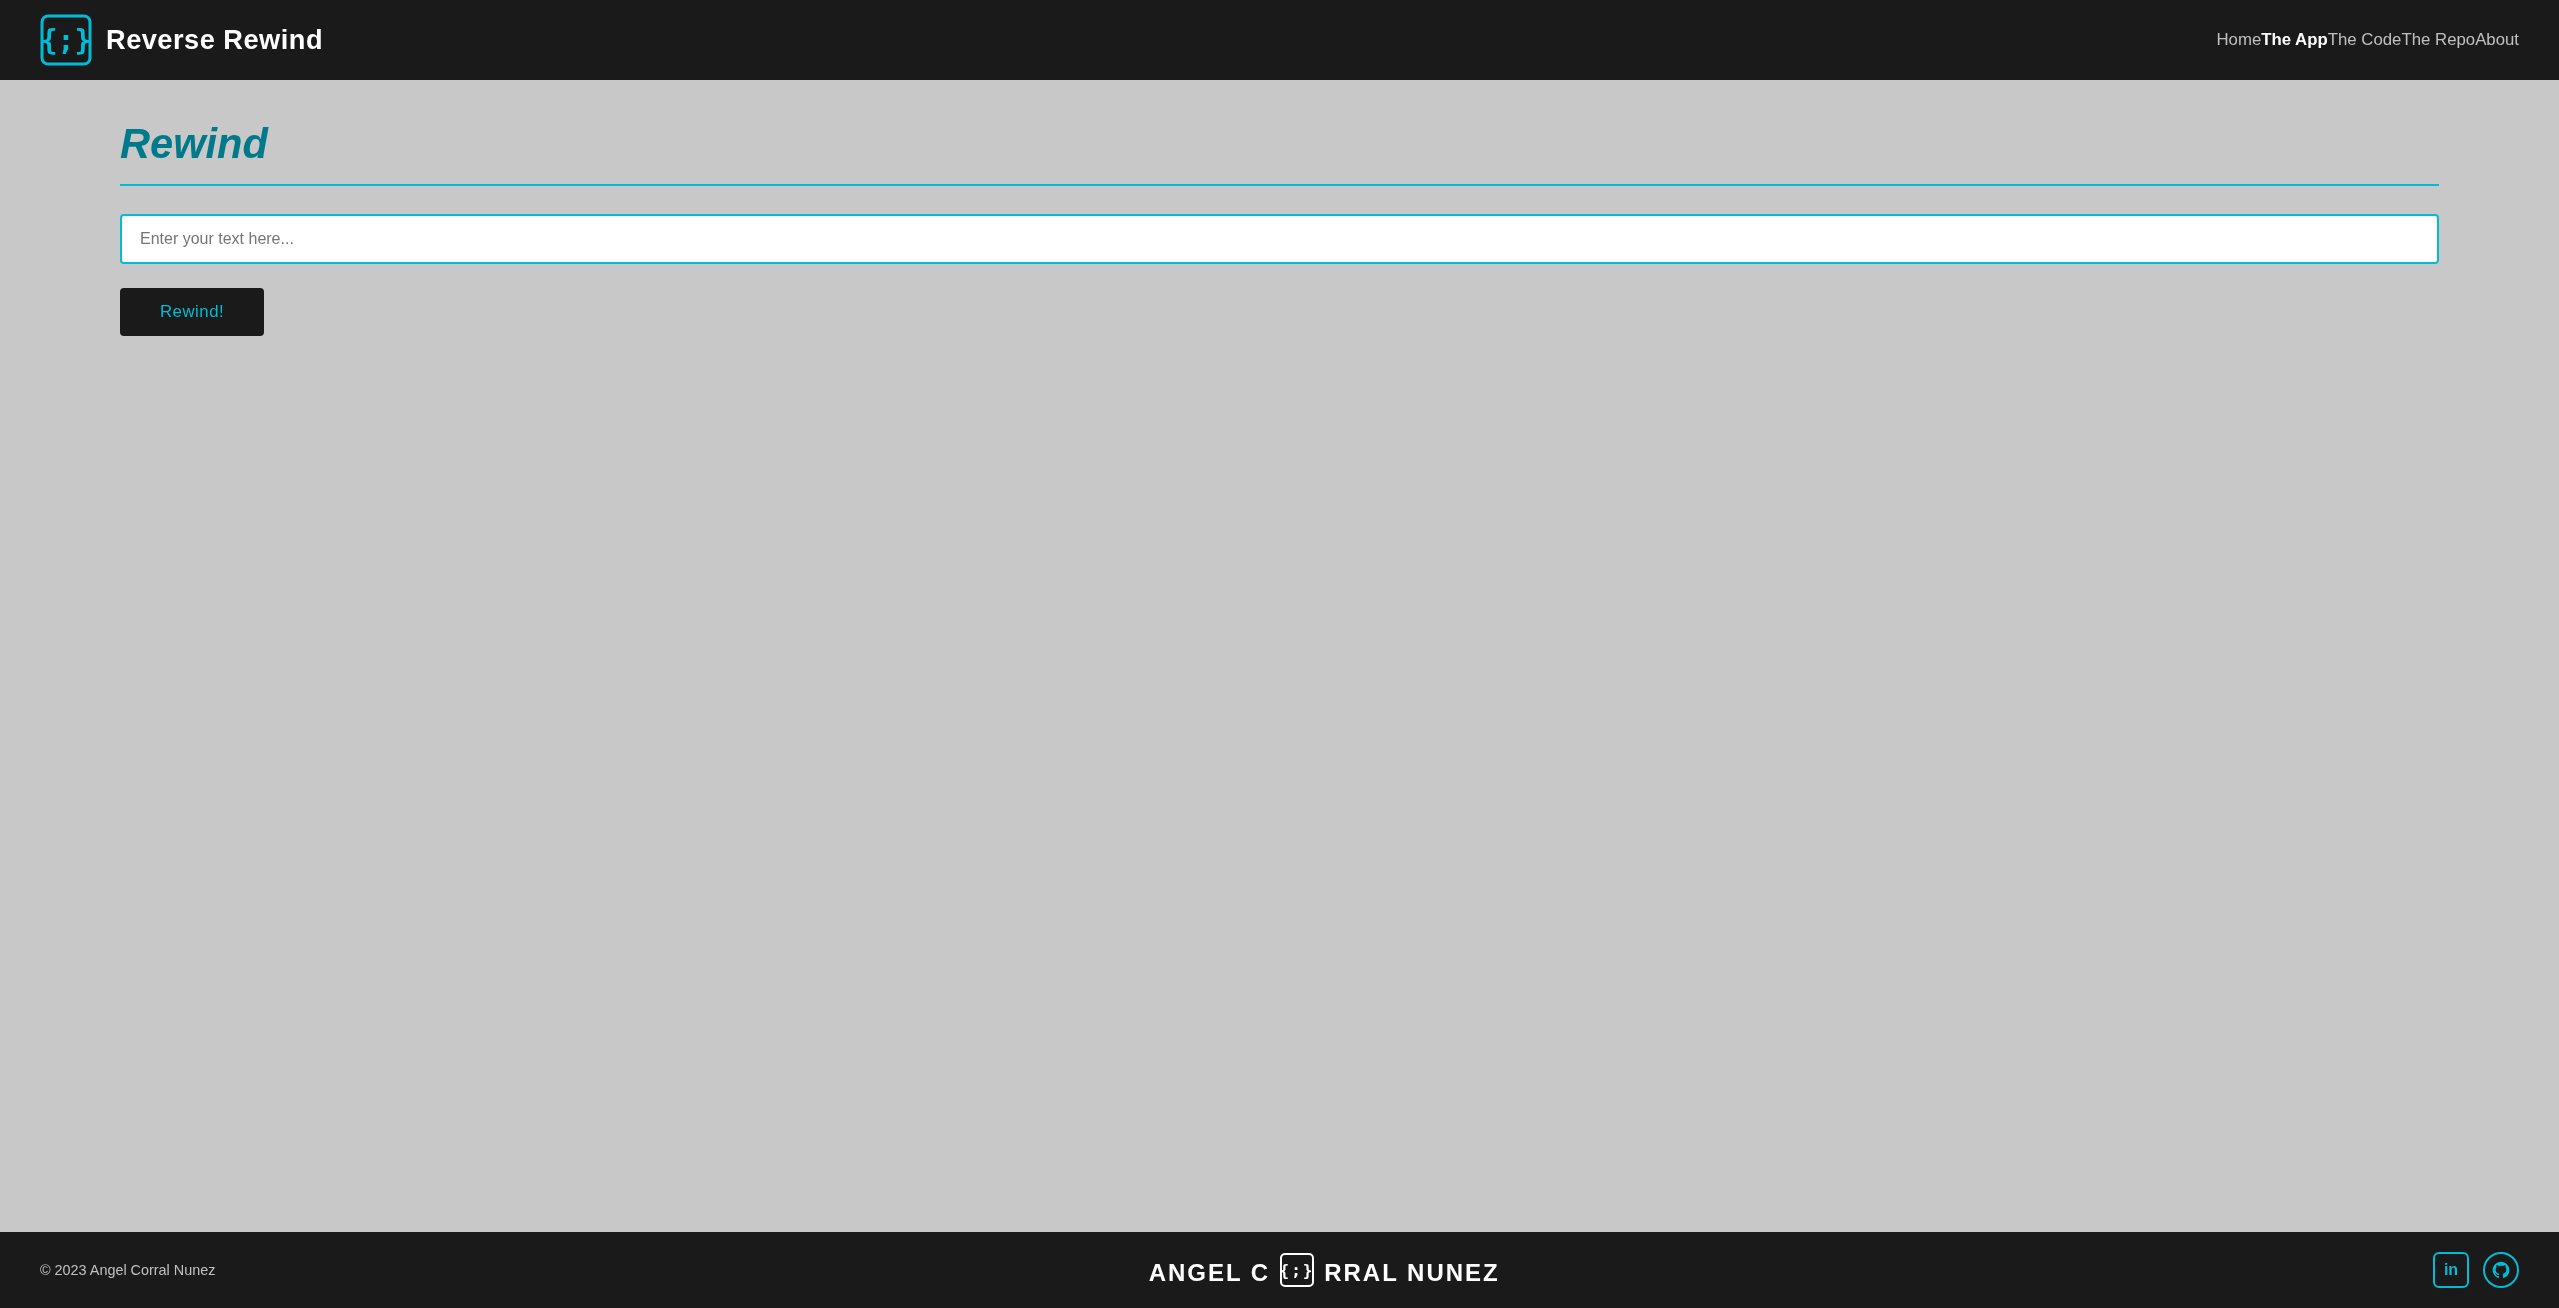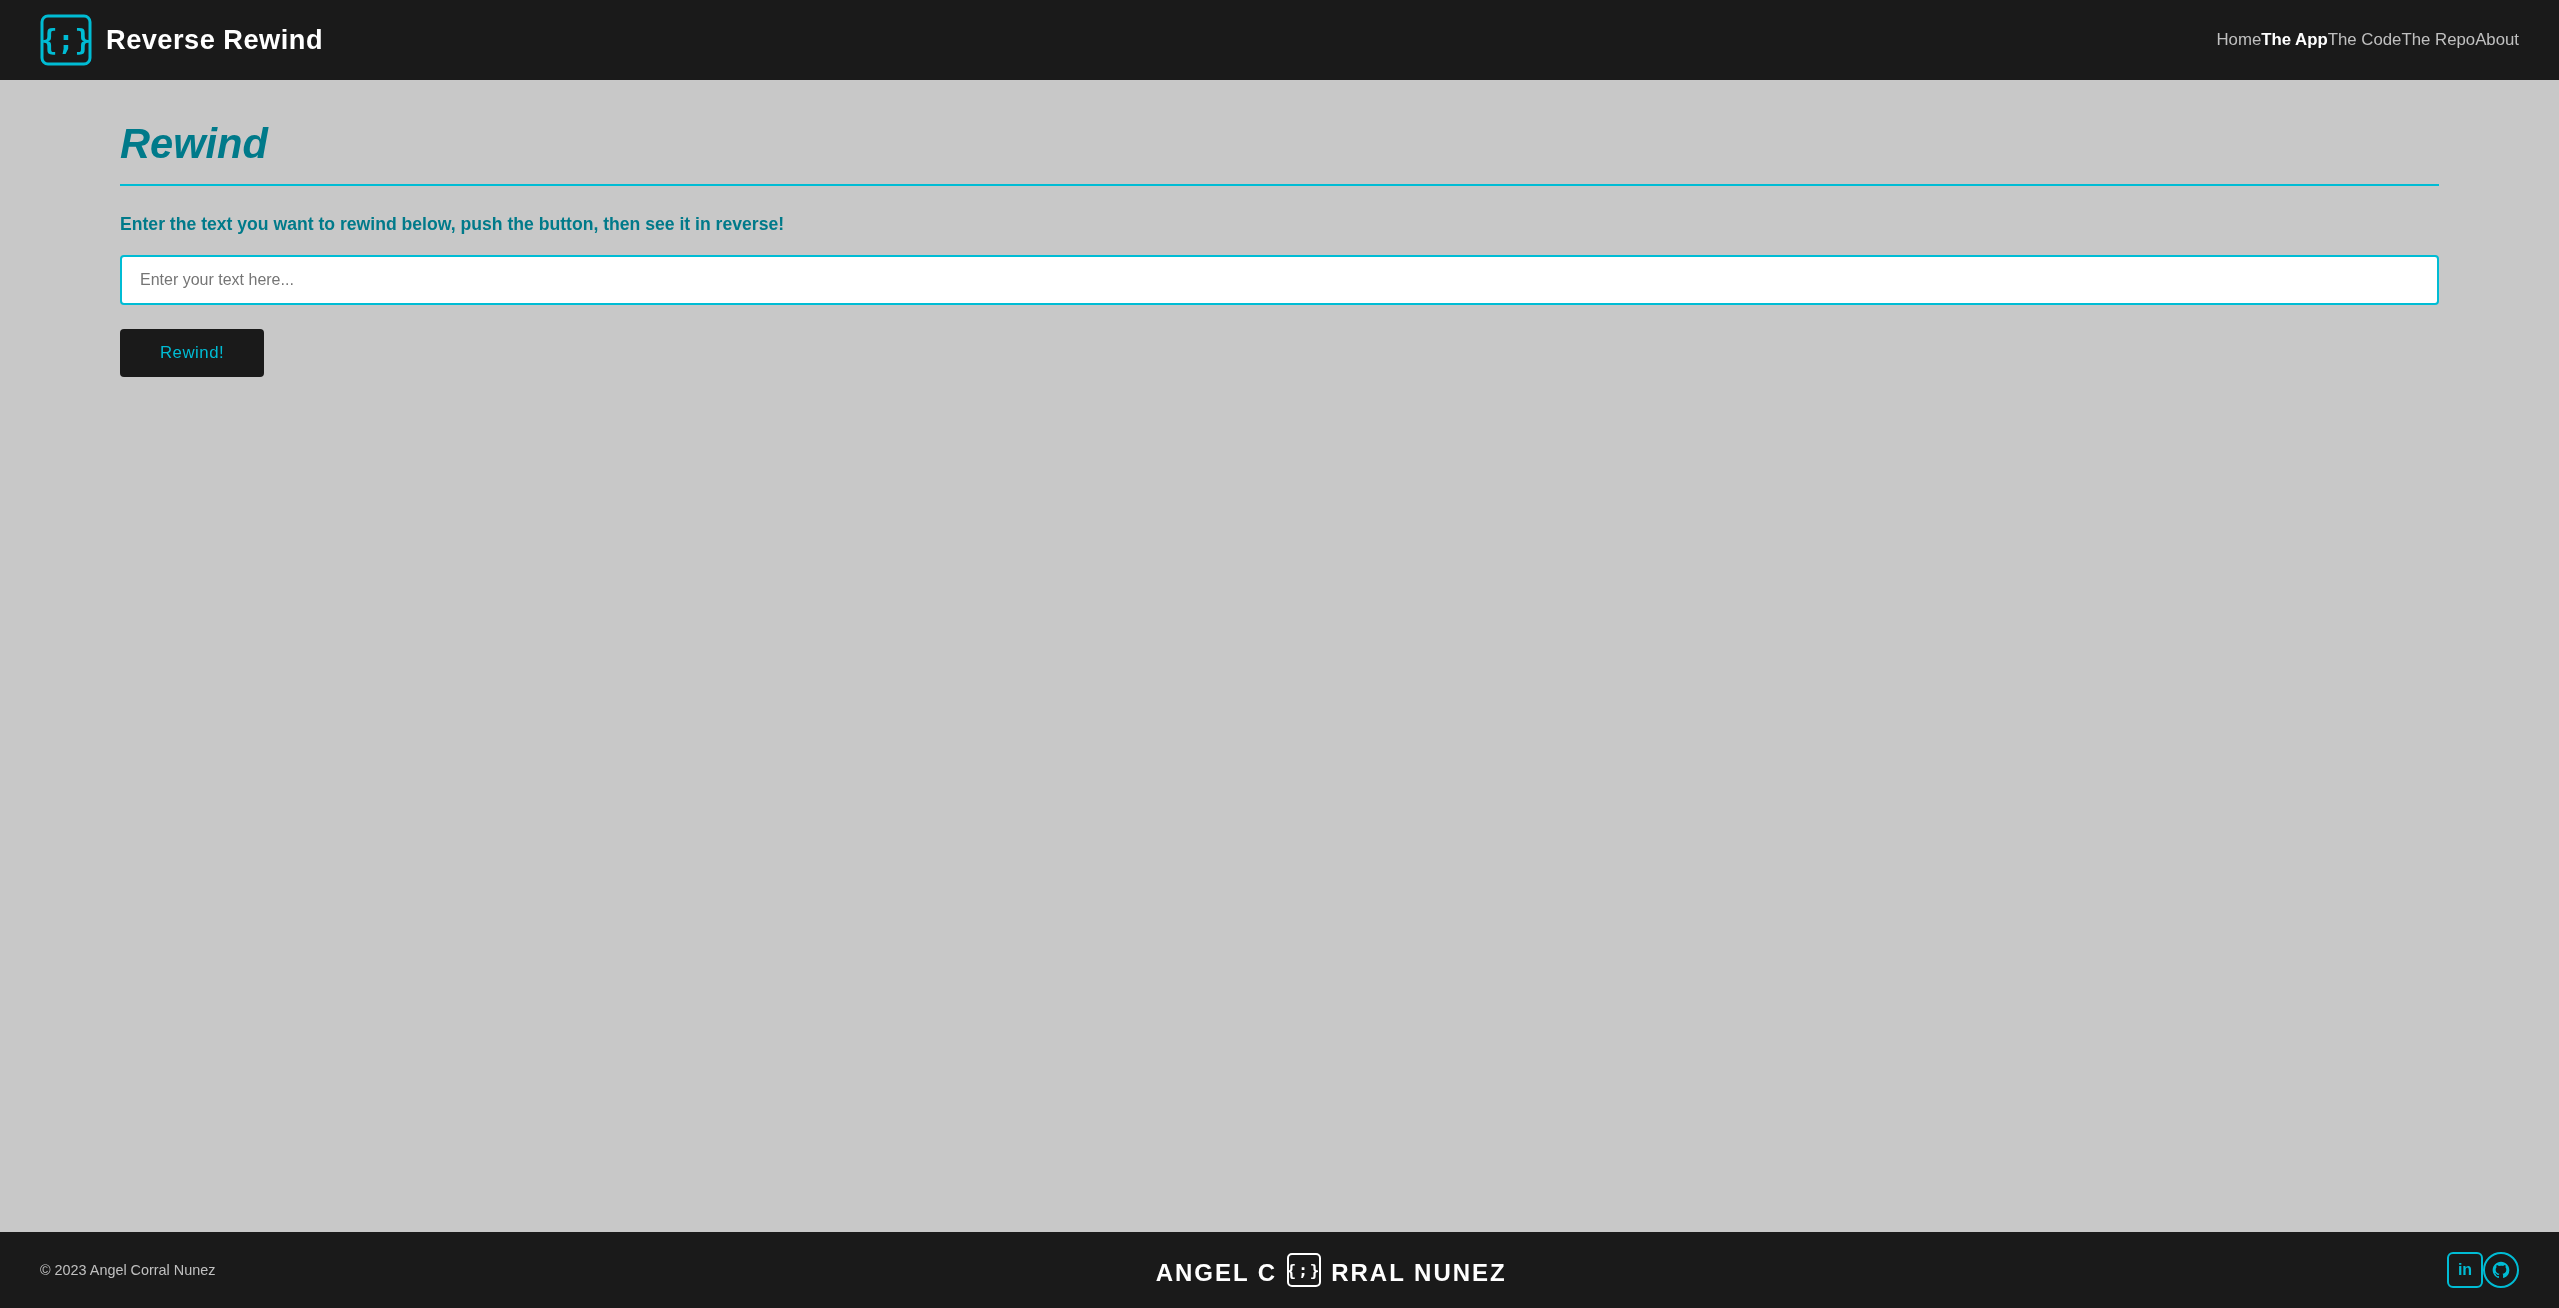--- a/index.html
+++ b/index.html
@@ -142,21 +142,21 @@
       gap: 10px;
       font-size: 1.5rem;
       font-weight: 800;
       letter-spacing: 2px;
       color: #ffffff;
     }
 
     .footer-icons {
       display: flex;
       align-items: center;
-      gap: 0;
+      gap: 14px;
     }
 
     .footer-icon-link {
       color: #00bcd4;
       text-decoration: none;
       display: flex;
       align-items: center;
       justify-content: center;
       width: 36px;
       height: 36px;
@@ -195,21 +195,20 @@
     <a class="nav-link active">The App</a>
     <a class="nav-link">The Code</a>
     <a class="nav-link">The Repo</a>
     <a class="nav-link">About</a>
   </div>
 </nav>
 
 <main>
   <h1 class="page-heading">Rewind</h1>
   <hr class="divider">
-  <p class="instruction-label">Enter the text you want to rewind below, push the button, then see it in reverse!</p>
   <input type="text" class="text-input" placeholder="Enter your text here..." style="">
   <br>
   <button class="rewind-btn">Rewind!</button>
 </main>
 
 <footer>
   <span class="footer-copy">© 2023 Angel Corral Nunez</span>
 
   <div class="footer-brand">
     <span>ANGEL C</span>

